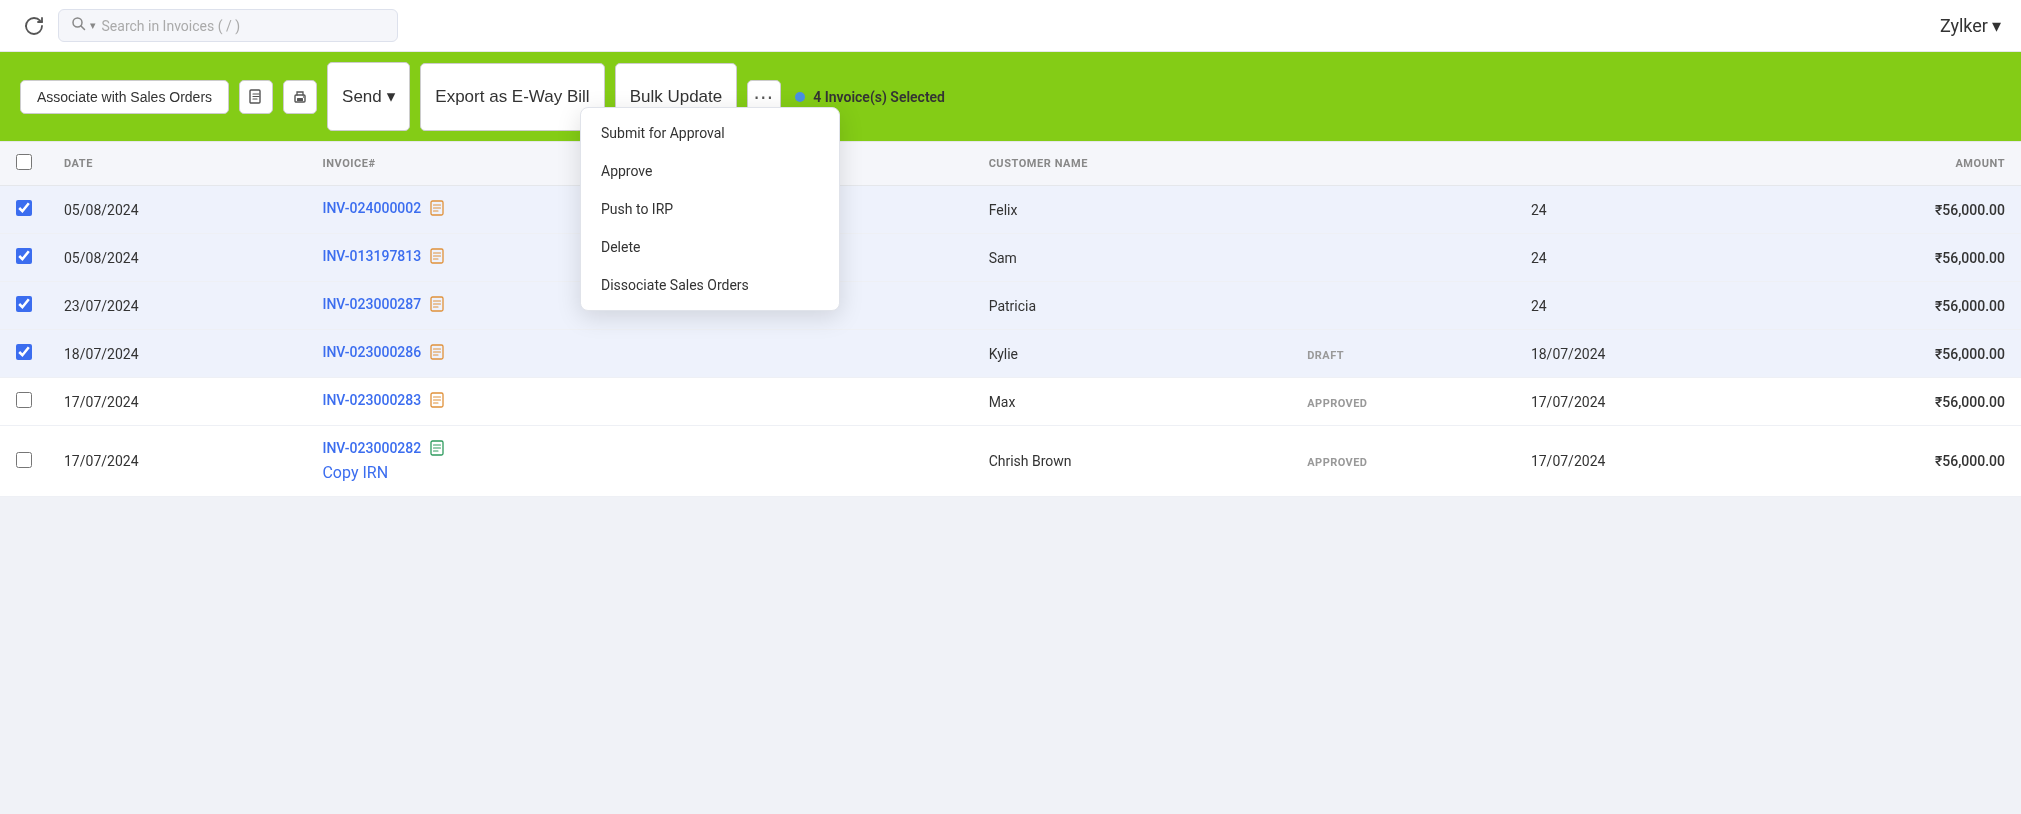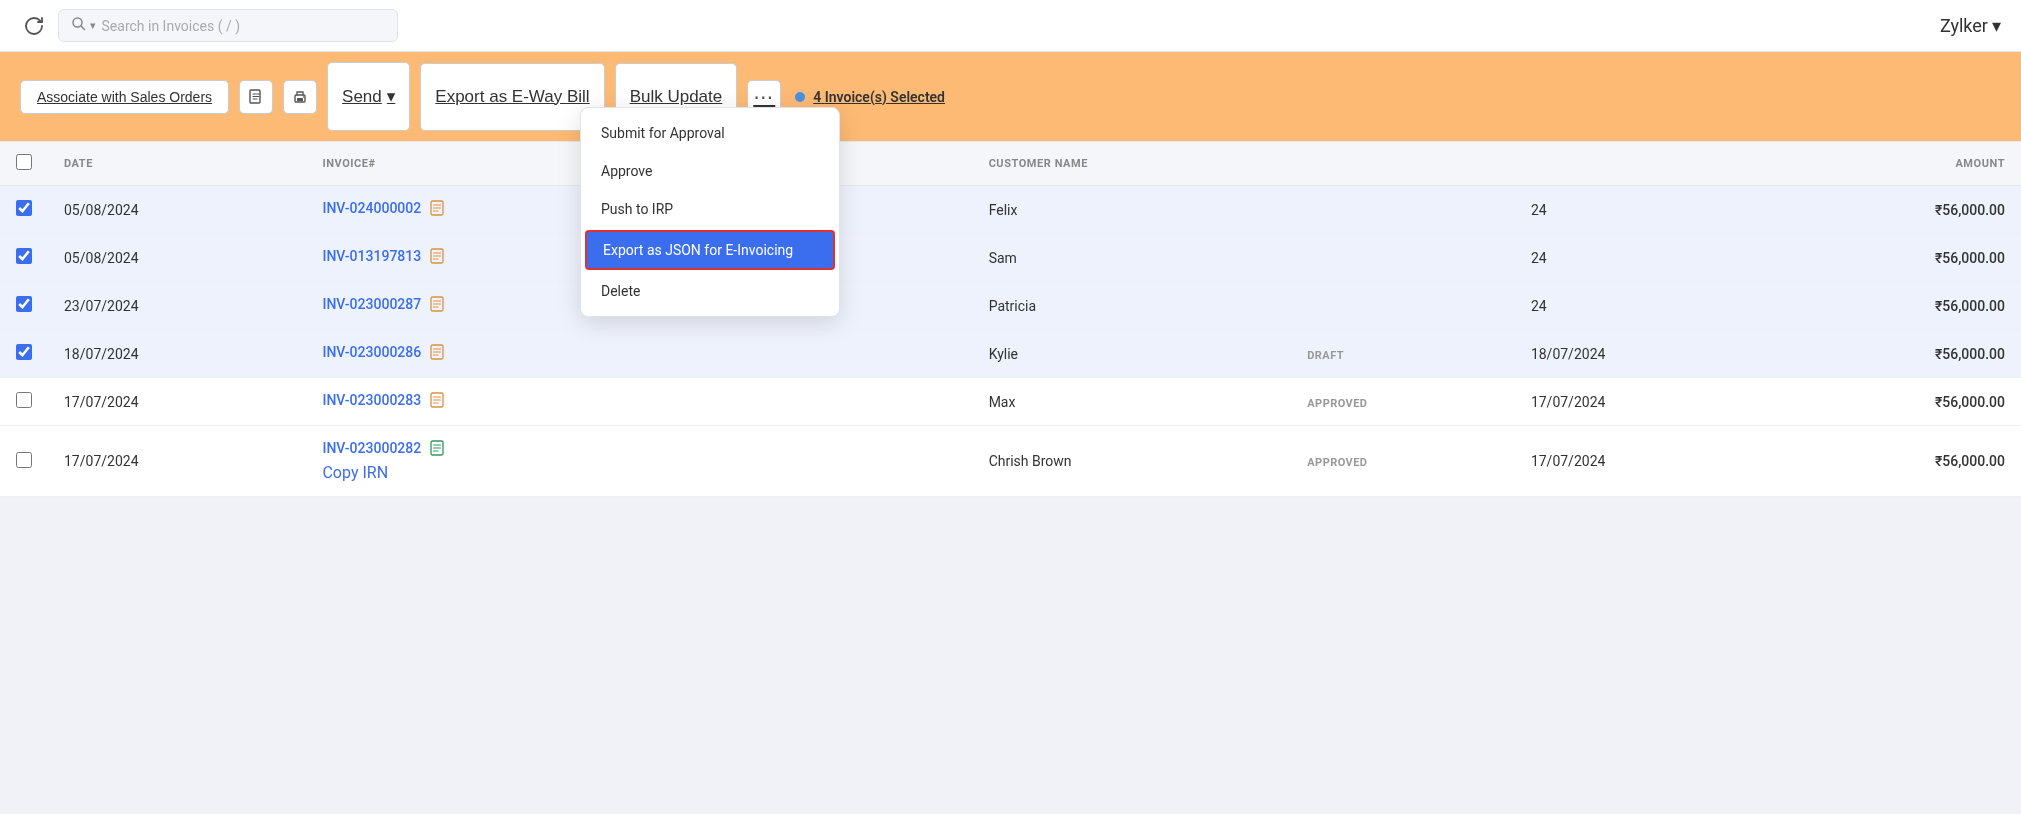--- a/index.html
+++ b/index.html
@@ -64,28 +64,27 @@
       font-size: 18px;
       color: #333;
       cursor: pointer;
       display: flex;
       align-items: center;
       gap: 4px;
     }
 
     
     .toolbar {
-      background: #fdba74;
+      background: #84cc16;
       display: flex;
       align-items: center;
       padding: 10px 20px;
       gap: 10px;
       border-bottom: 1px solid #e5e7eb;
       position: relative;
-      text-decoration: underline;
     }
     .btn {
       padding: 23px 14px;
       border-radius: 5px;
       border: 1px solid #ccc;
       background: #fff;
       cursor: pointer;
       font-size: 17px;
       color: #333;
       white-space: nowrap;
@@ -326,22 +325,22 @@
     <span class="selected-dot"></span>
     <span class="selected-text">
       <span>4</span>&nbsp;<span>Invoice(s) Selected</span>
     </span>
   </div>
 
   <div class="dropdown-menu">
     <div class="dropdown-item">Submit for Approval</div>
     <div class="dropdown-item">Approve</div>
     <div class="dropdown-item">Push to IRP</div>
-    <div class="dropdown-item highlighted">Export as JSON for E-Invoicing</div>
     <div class="dropdown-item">Delete</div>
+    <div class="dropdown-item">Dissociate Sales Orders</div>
   </div>
 </div>
 
 <div class="table-container">
   <table>
     <thead>
       <tr>
         <th>
           <input type="checkbox" style="">
         </th>

